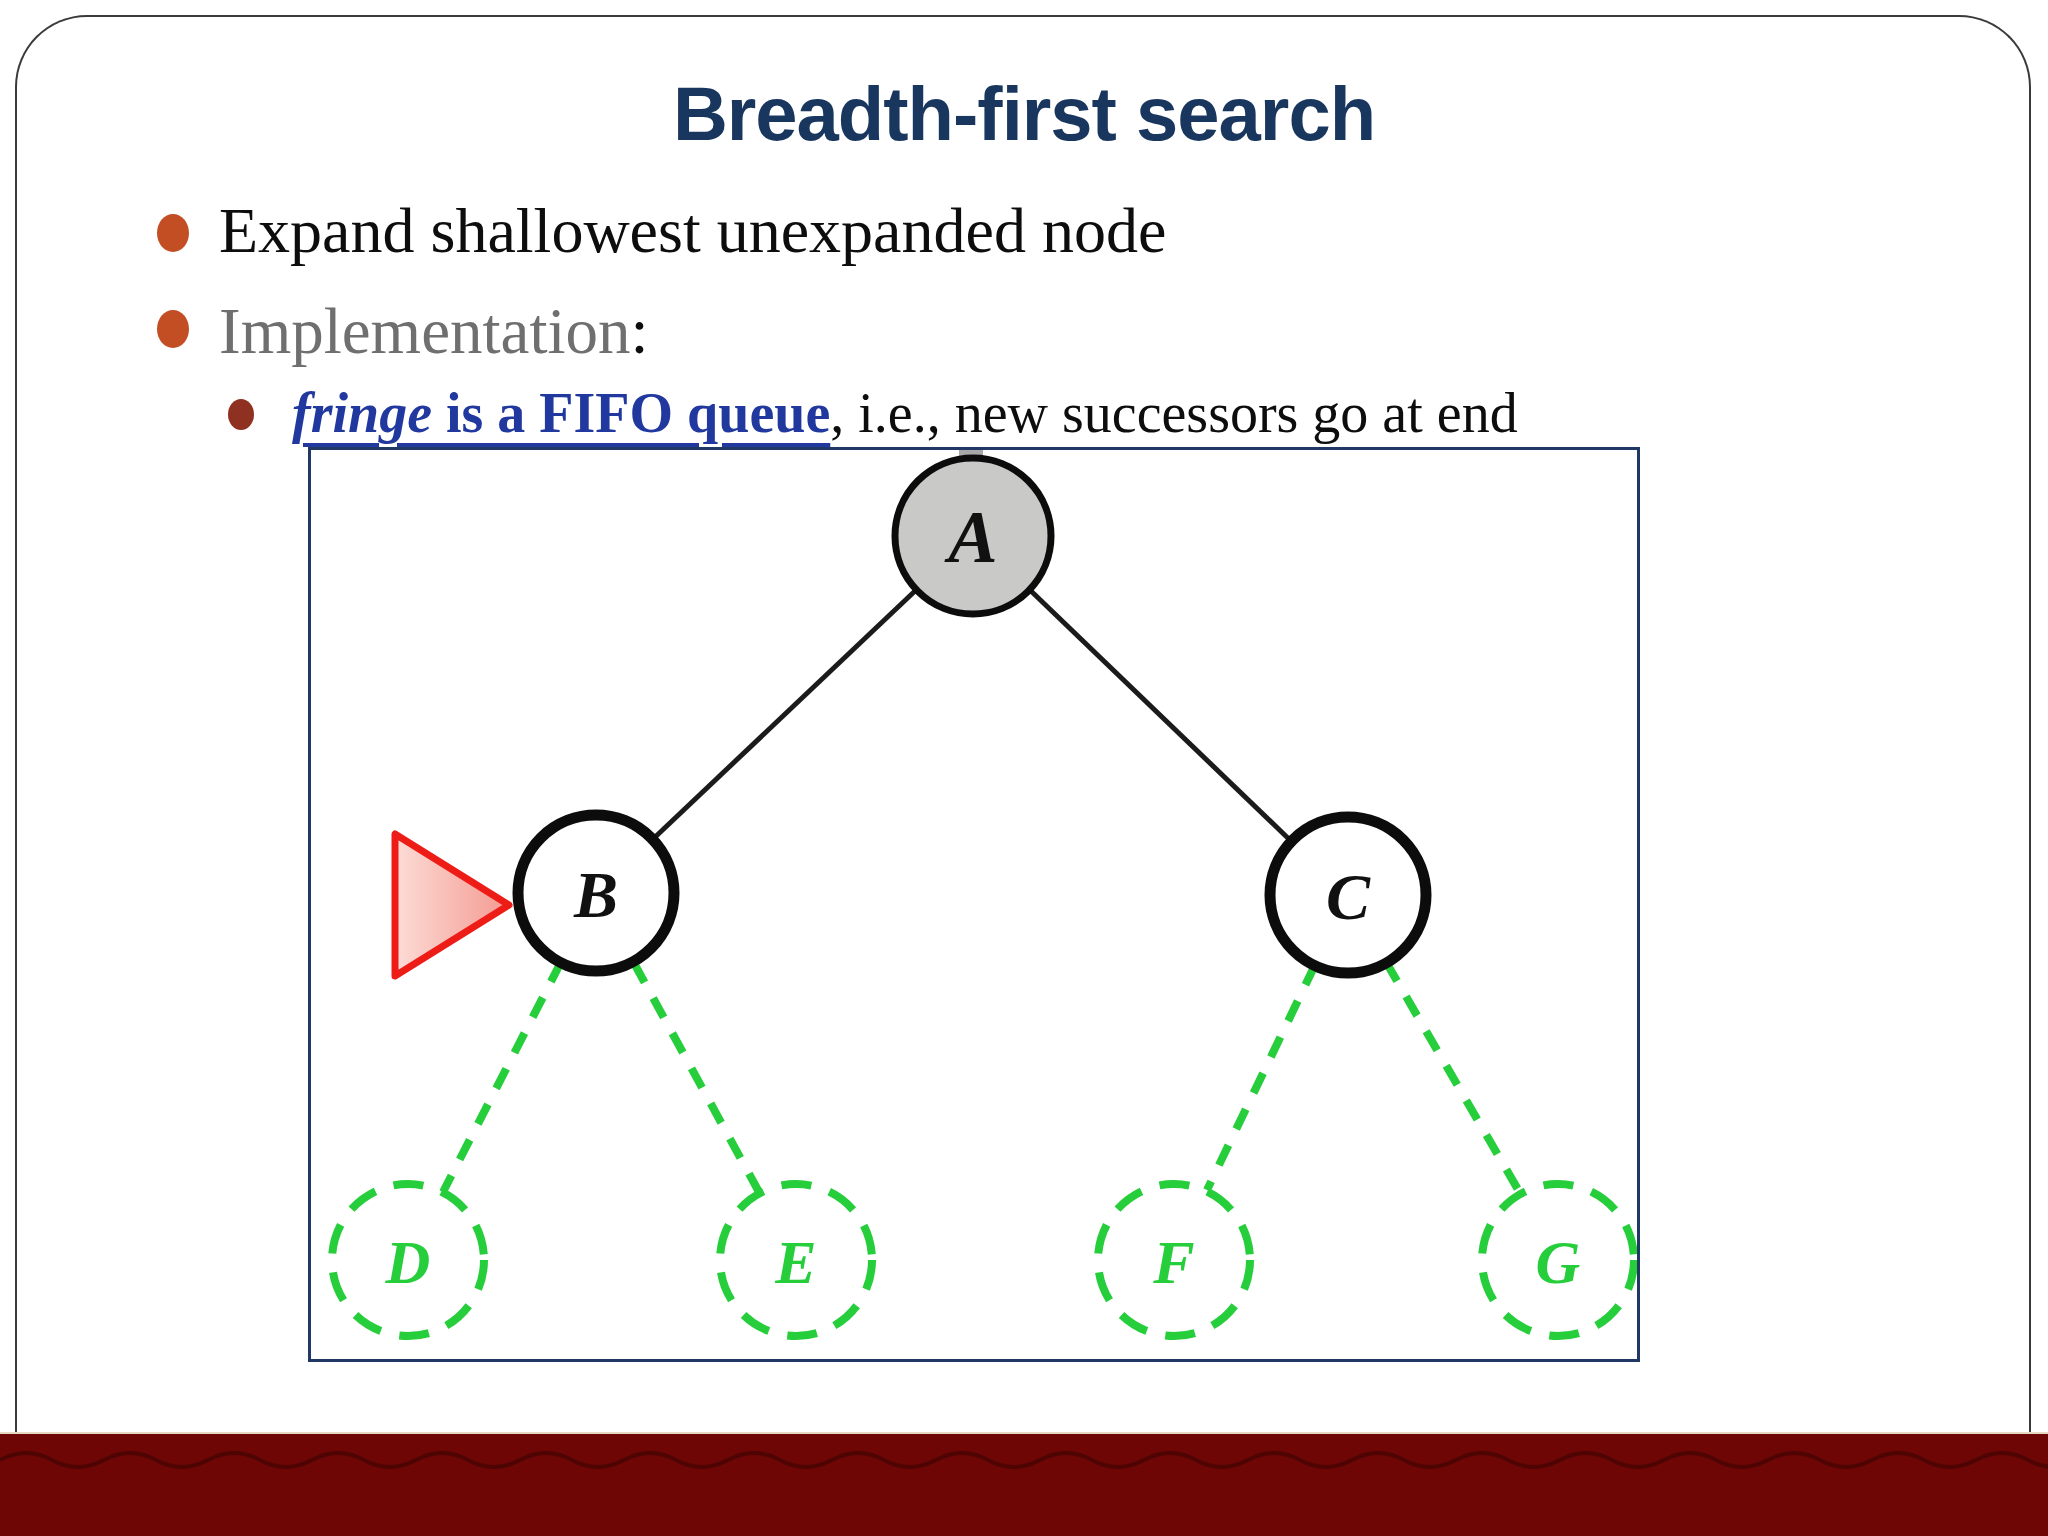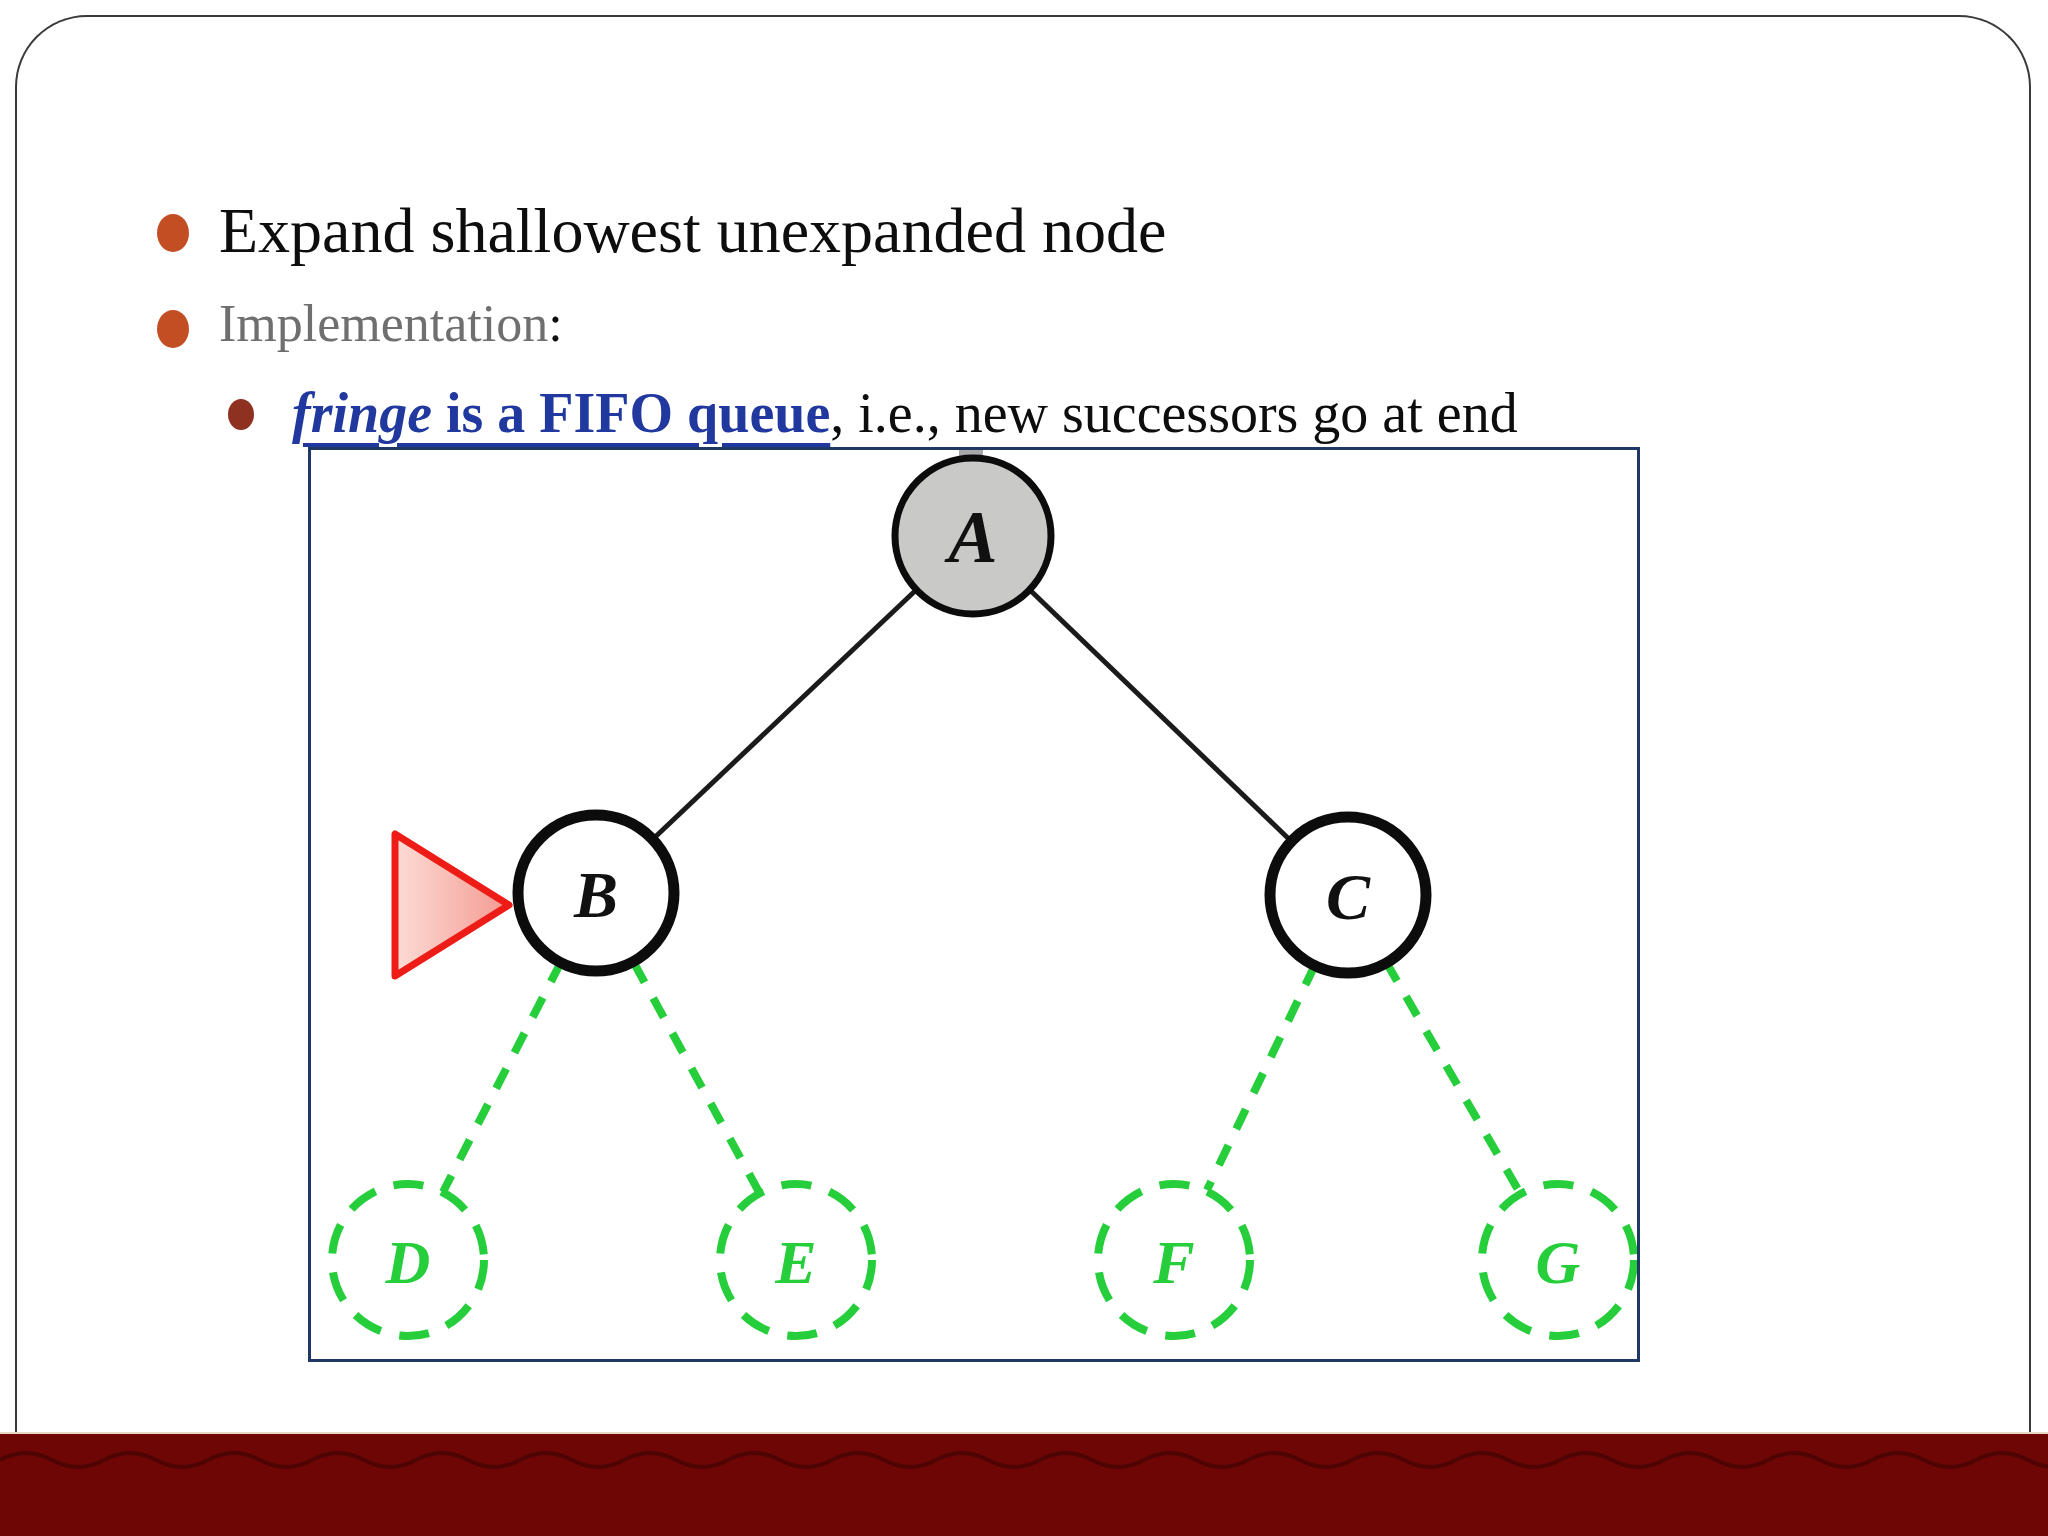--- a/index.html
+++ b/index.html
@@ -23,21 +23,21 @@
   }
   .bullet-dot{
     position:absolute;border-radius:50%;
     background:var(--bullet-orange,#C44E24);
   }
   .dot1{left:157px;top:214px;width:32px;height:38px;}
   .dot2{left:157px;top:310px;width:32px;height:38px;}
   .dot3{left:228px;top:399px;width:26px;height:31px;background:var(--bullet-darkred,#8E3120);}
   .b-line{position:absolute;white-space:nowrap;}
   .line1{left:219px;top:194px;font-size:64px;color:#0d0d0d;}
-  .line2{left:219px;top:294px;font-size:52px;color:var(--text-gray,#6F6F6F);}
+  .line2{left:219px;top:294px;font-size:65px;color:var(--text-gray,#6F6F6F);}
   .line2 .colon{color:#0d0d0d;}
   .line3{left:292px;top:381px;font-size:56px;color:#0d0d0d;}
   .line3 .fifo{
     color:var(--accent-blue,#21399F);font-weight:bold;
     text-decoration:underline;text-decoration-thickness:4px;text-underline-offset:11px;text-align:center;
   }
   
   .diagram-box{
     position:absolute;left:308px;top:447px;width:1332px;height:915px;
     border:3px solid var(--box-border,#1F3864);box-sizing:border-box;background:#ffffff;
@@ -63,20 +63,21 @@
   }
   .bottom-bar svg{position:absolute;left:0;top:4px;}
 </style>
 </head>
 <body>
 
 <div class="canvas">
 
   <div class="frame"></div>
 
+  <div class="title">Breadth-first search</div>
 
   <span class="bullet-dot dot1"></span>
   <div class="b-line line1">Expand shallowest unexpanded node</div>
 
   <span class="bullet-dot dot2"></span>
   <div class="b-line line2"><span>Implementation</span><span class="colon">:</span></div>
 
   <span class="bullet-dot dot3"></span>
   <div class="b-line line3"><span class="fifo"><i>fringe</i><span> is a FIFO queue</span></span><span>, i.e., new successors go at end</span></div>
 

